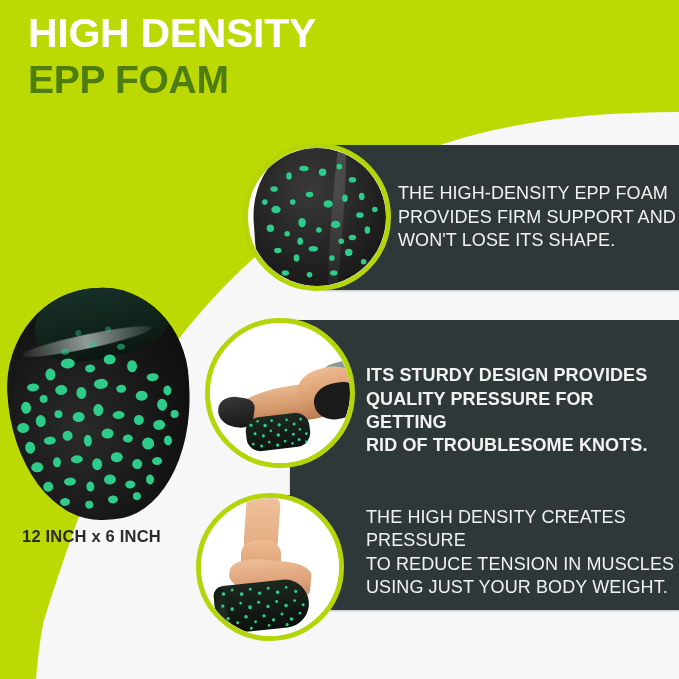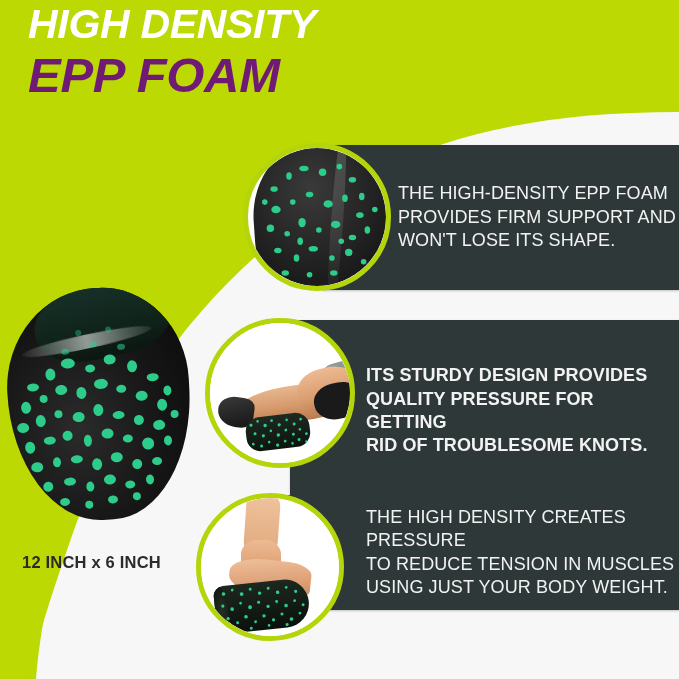--- a/index.html
+++ b/index.html
@@ -20,42 +20,41 @@
   
   .green-layer {
     position: absolute;
     left: 0; top: 0;
     width: 679px;
     height: 679px;
   }
   .header-title {
     position: absolute;
     left: 28px;
-    top: 4px;
+    top: 13px;
     width: 420px;
     line-height: 1.0;
     z-index: 5;
     pointer-events: none;
-    font-style: italic;
   }
   .title-line1 {
     display: block;
     font-size: 41px;
     font-weight: bold;
     letter-spacing: -0.3px;
     color: #ffffff;
     white-space: nowrap;
   }
   .title-line2 {
     display: block;
     margin-top: 6px;
-    font-size: 49px;
+    font-size: 39px;
     font-weight: bold;
     letter-spacing: -0.3px;
-    color: #701a75;
+    color: #4d7c0f;
     white-space: nowrap;
   }
 
   
   .panel {
     position: absolute;
     background: #2e3838;
     right: 0;
     display: flex;
     align-items: center;
@@ -245,21 +244,21 @@
     left: 16px; top: 46px;
     width: 132px; height: 14px;
     background: linear-gradient(90deg, rgba(255,255,255,0.05), rgba(255,255,255,0.55), rgba(255,255,255,0.08));
     border-radius: 50%;
     transform: rotate(-9deg);
     filter: blur(0.6px);
   }
   #product-caption {
     position: absolute;
     left: 22px;
-    top: 553px;
+    top: 527px;
     font-size: 16.5px;
     font-weight: bold;
     color: #2b2b2b;
     letter-spacing: 0.2px;
     white-space: nowrap;
     z-index: 6;
     text-align: center;
   }
 
   .speckle-svg { position: absolute; inset: 0; }

